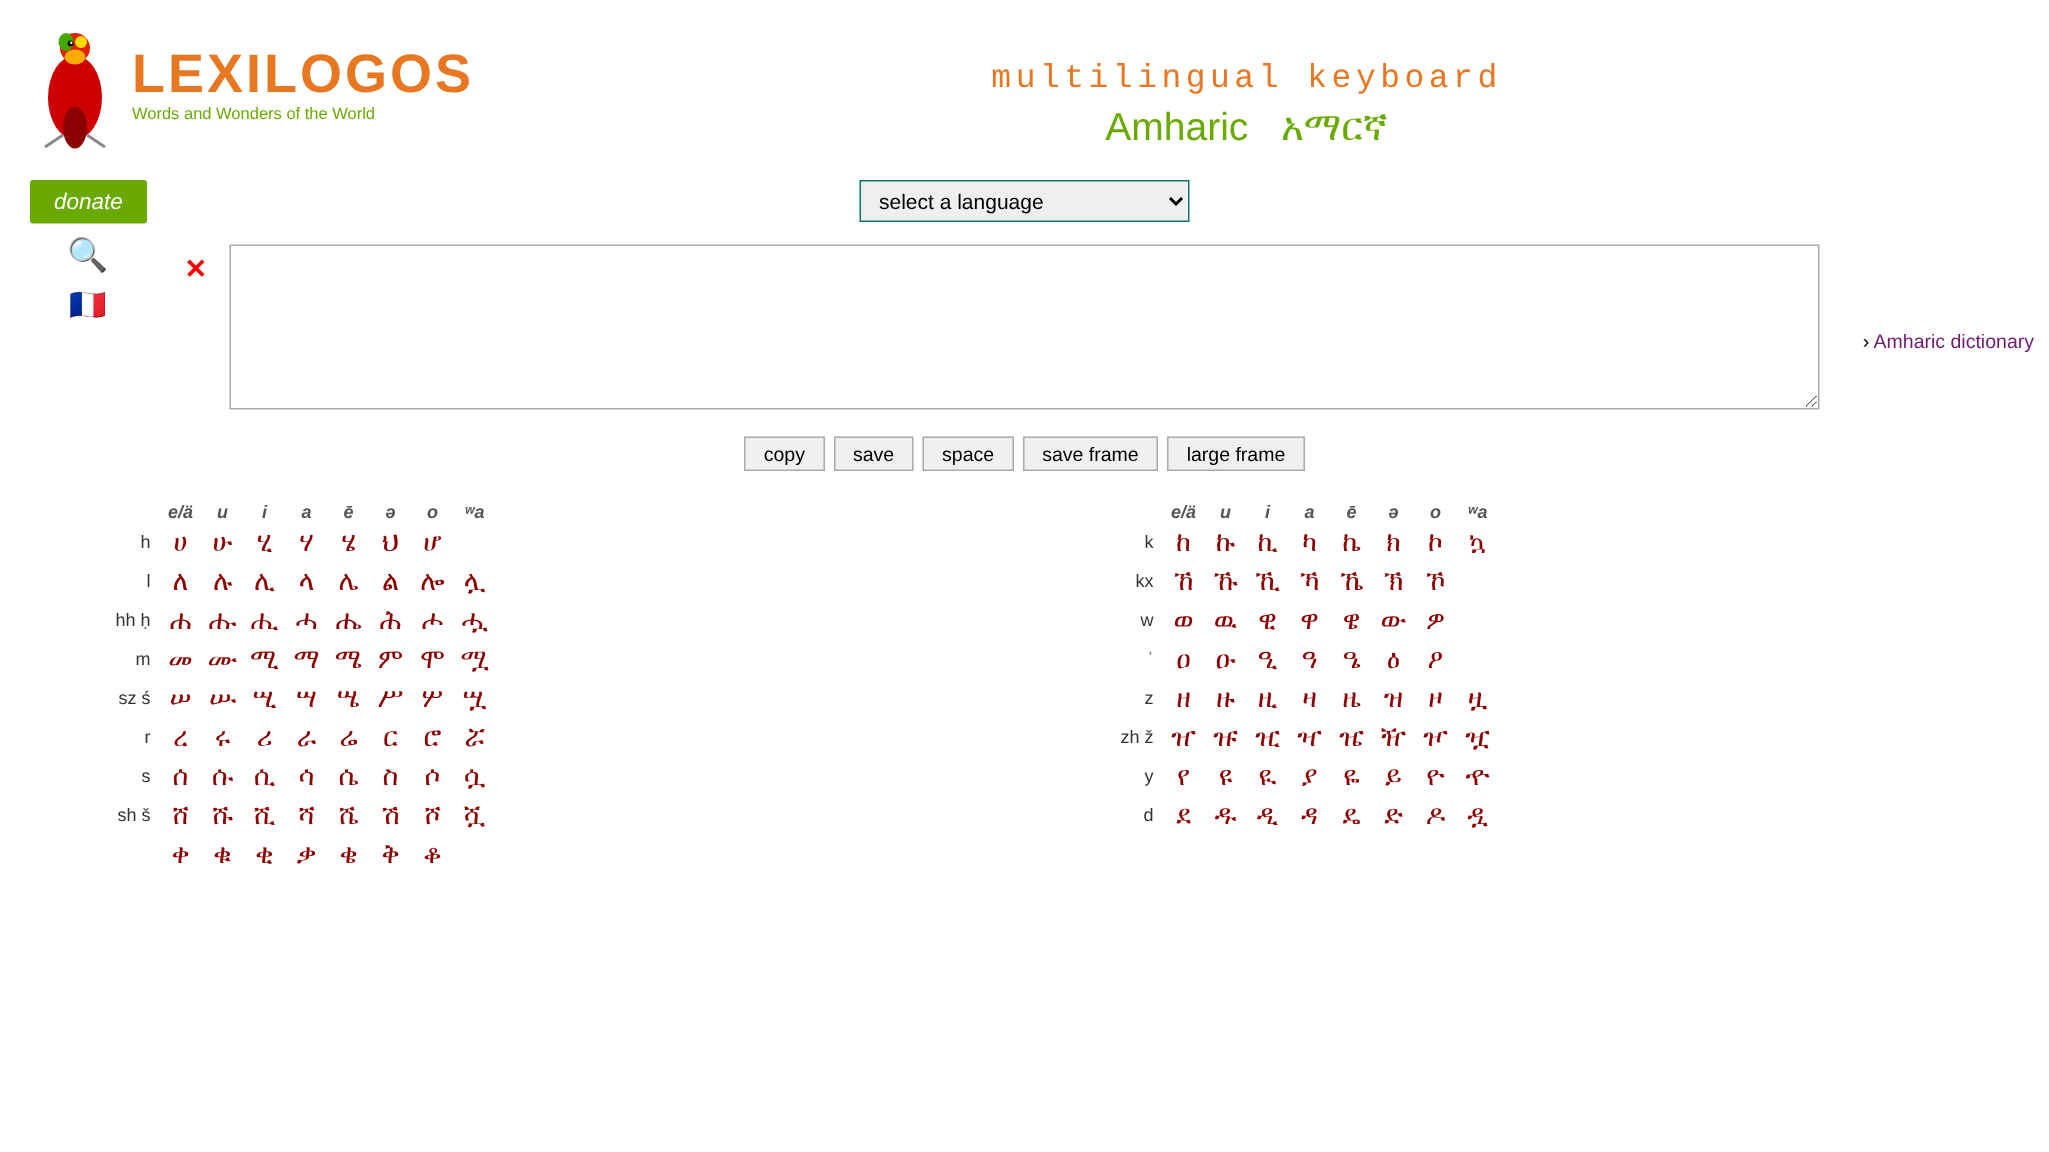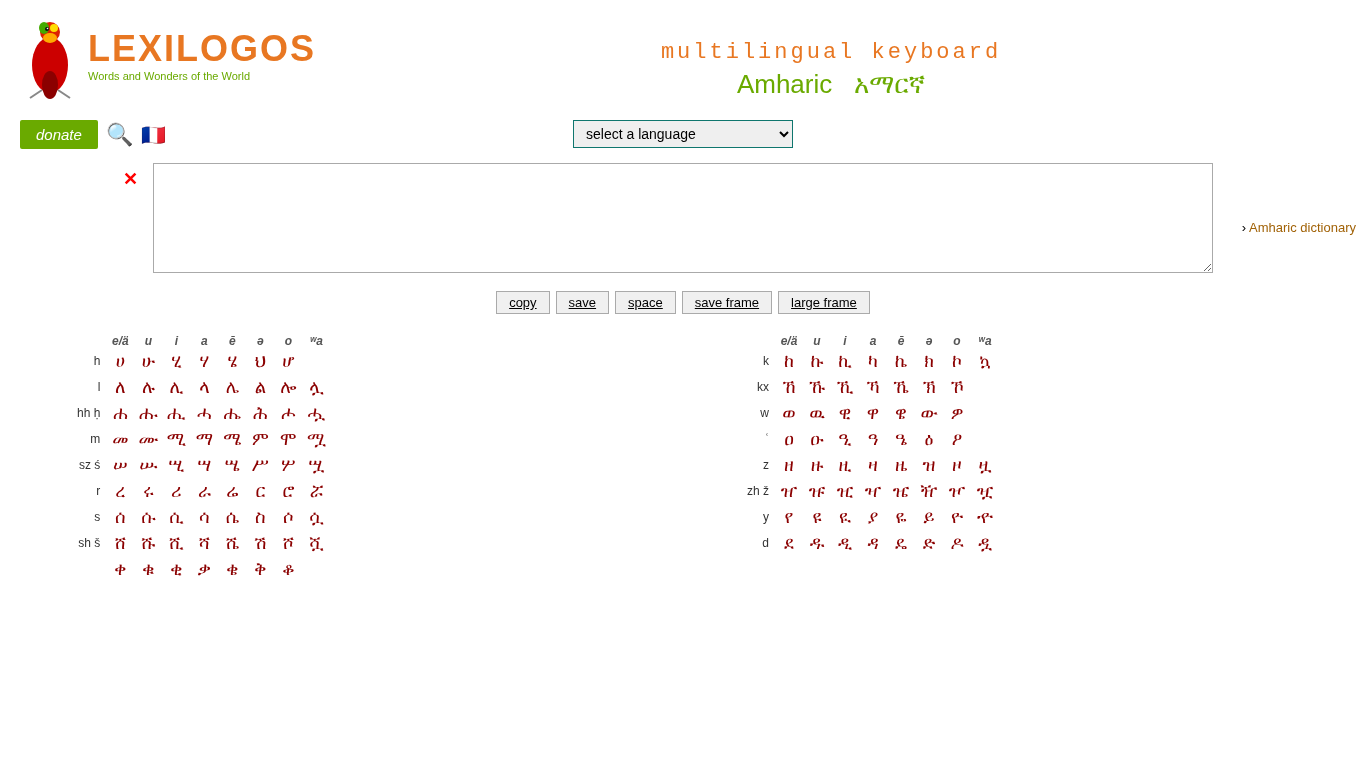--- a/index.html
+++ b/index.html
@@ -8,39 +8,39 @@
     #header { display: flex; align-items: flex-end; padding: 10px 20px; }
     #logo-area { display: flex; align-items: center; gap: 8px; }
     #logo-text { display: flex; flex-direction: column; }
     #logo-title { font-size: 36px; font-weight: bold; color: #e87722; letter-spacing: 2px; font-family: Arial, sans-serif; }
     #logo-subtitle { font-size: 11px; color: #6aaa00; }
 
     #title-area { flex: 1; text-align: center; padding-top: 5px; }
     #keyboard-title { font-size: 22px; color: #e87722; font-family: 'Courier New', monospace; letter-spacing: 3px; }
     #lang-title { font-size: 26px; color: #6aaa00; margin-top: 4px; }
 
-    #sidebar { position: absolute; left: 20px; top: 120px; display: flex; align-items: center; gap: 8px; }
+    #sidebar { position: absolute; left: 20px; top: 120px; display: flex; flex-direction: column; align-items: center; gap: 8px; }
     #donate-btn { background: #6aaa00; color: white; border: none; padding: 6px 16px; font-size: 15px; cursor: pointer; font-style: italic; border-radius: 2px; }
     #search-icon { font-size: 22px; cursor: pointer; }
     #flag { font-size: 20px; }
 
     #dict-link { position: absolute; right: 10px; top: 220px; font-size: 13px; }
-    #dict-link a { color: #a16207; text-decoration: none; }
+    #dict-link a { color: #701a75; text-decoration: none; }
 
     #main { margin: 0 auto; max-width: 1300px; padding: 0 20px; }
 
     #lang-selector-row { display: flex; justify-content: center; margin: 10px 0 15px 0; }
     #lang-select { padding: 4px 8px; font-size: 14px; border: 1px solid #0f766e; min-width: 220px; }
 
     #textarea-container { position: relative; margin: 0 100px 15px 100px; }
     #clear-btn { position: absolute; left: -30px; top: 5px; color: red; font-size: 18px; cursor: pointer; background: none; border: none; font-weight: bold; }
     #text-area { width: 100%; height: 110px; border: 1px solid #aaa; padding: 8px; font-size: 16px; resize: vertical; outline: none; }
 
     #toolbar { display: flex; justify-content: center; gap: 6px; margin-bottom: 20px; }
-    .toolbar-btn { padding: 3px 12px; font-size: 13px; border: 1px solid #aaa; background: #f0f0f0; cursor: pointer; text-decoration: underline; }
+    .toolbar-btn { padding: 3px 12px; font-size: 13px; border: 1px solid #aaa; background: #f0f0f0; cursor: pointer; }
 
     #keyboard-area { display: flex; gap: 40px; padding: 0 20px 20px 20px; }
     #keyboard-left, #keyboard-right { flex: 1; }
 
     .kb-table { border-collapse: collapse; font-size: 13px; }
     .kb-table td { padding: 2px 4px; text-align: center; min-width: 28px; height: 26px; }
     .row-label { color: #333; font-size: 12px; text-align: right !important; padding-right: 6px !important; }
     .col-header { color: #555; font-size: 12px; font-style: italic; }
     .amharic-char { color: #8b0000; font-size: 18px; cursor: pointer; }
 

